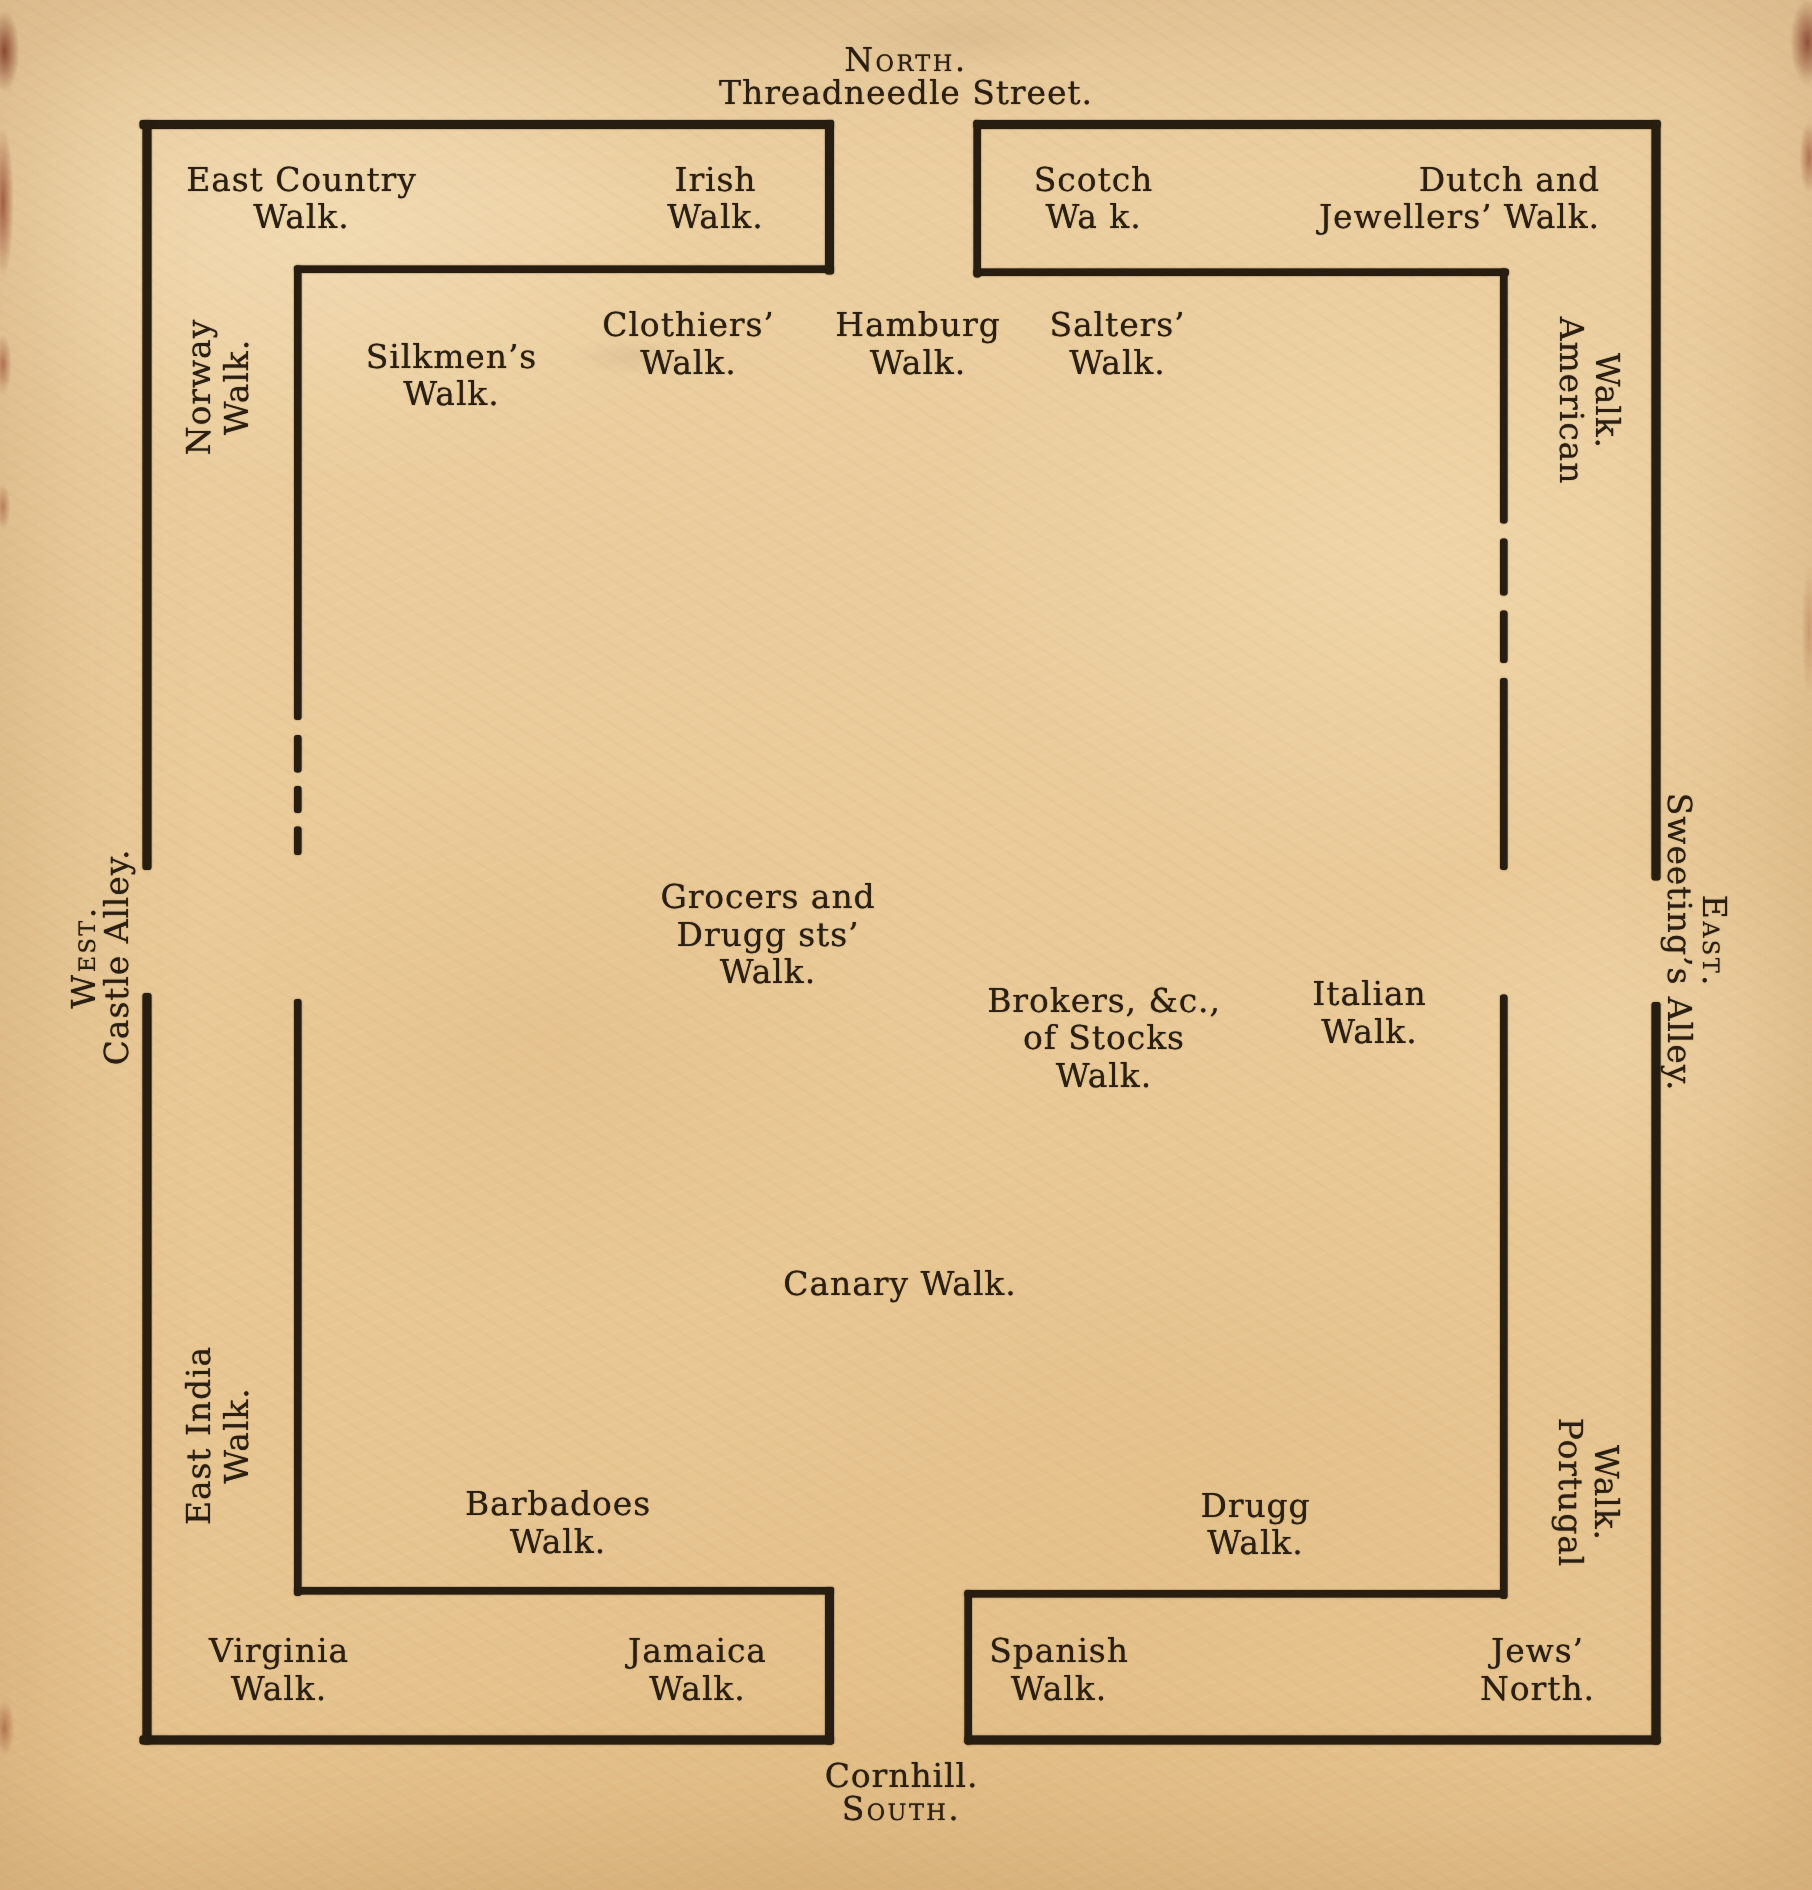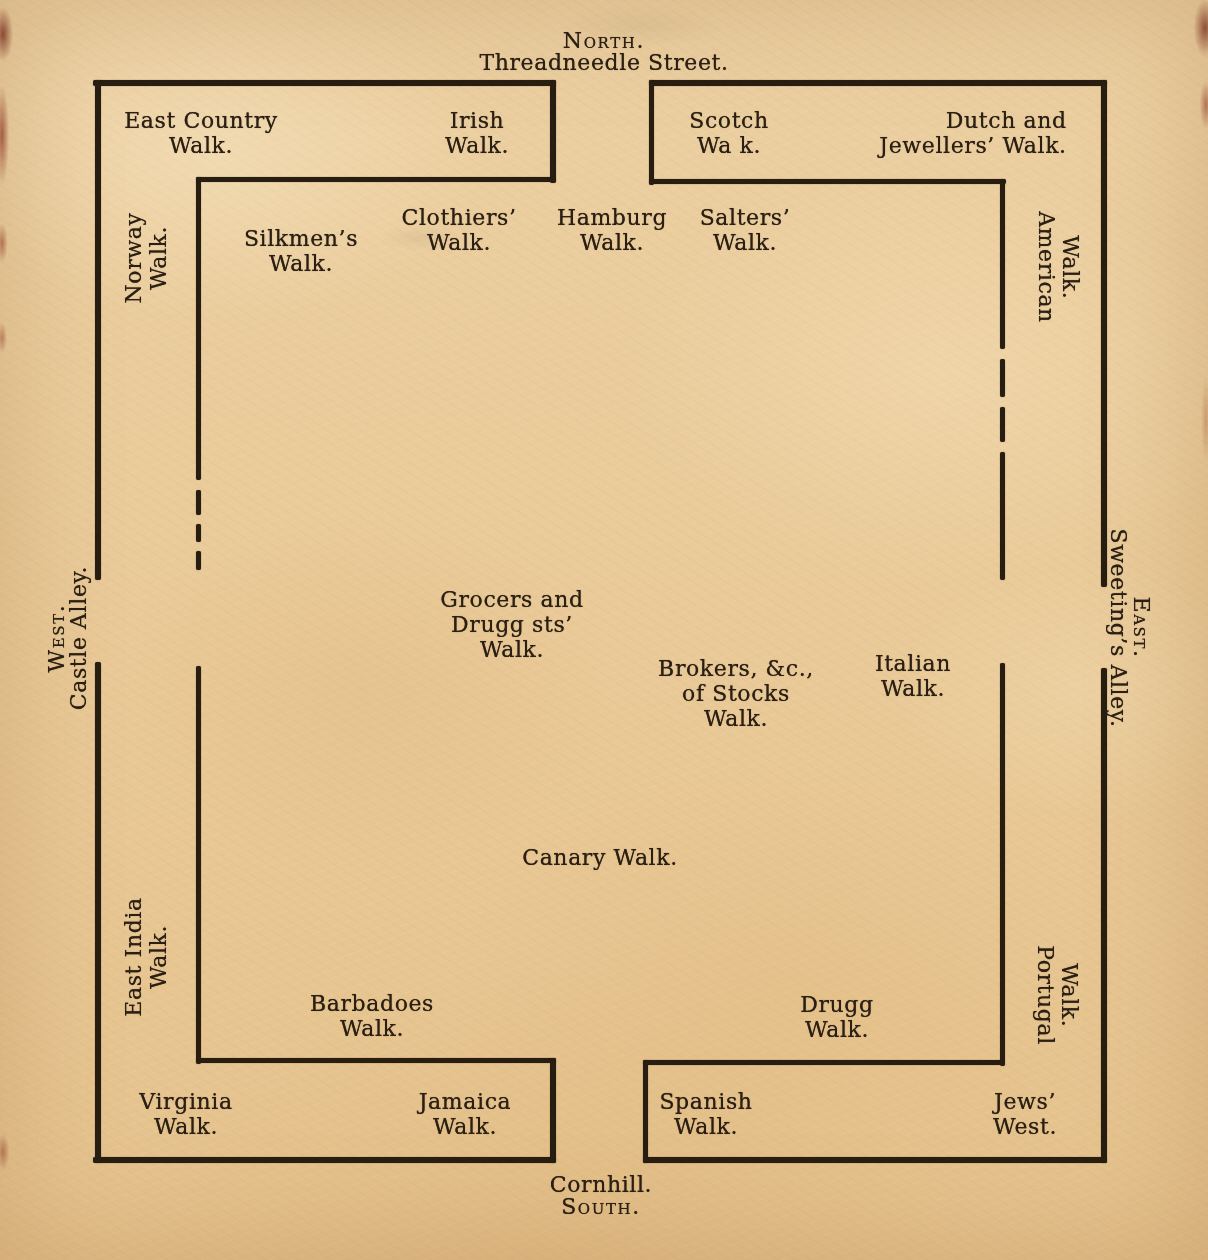--- a/index.html
+++ b/index.html
@@ -143,15 +143,15 @@
 Walk.</div>
   <div class="walk" style="left:837px;  top:1017px;">Drugg
 Walk.</div>
   <div class="walk" style="left:186px;  top:1114px;">Virginia
 Walk.</div>
   <div class="walk" style="left:465px;  top:1114px;">Jamaica
 Walk.</div>
   <div class="walk" style="left:706px;  top:1114px;">Spanish
 Walk.</div>
   <div class="walk" style="left:1025px; top:1114px;">Jews’
-West.</div>
+North.</div>
 
 </div>
 
 </body></html>

